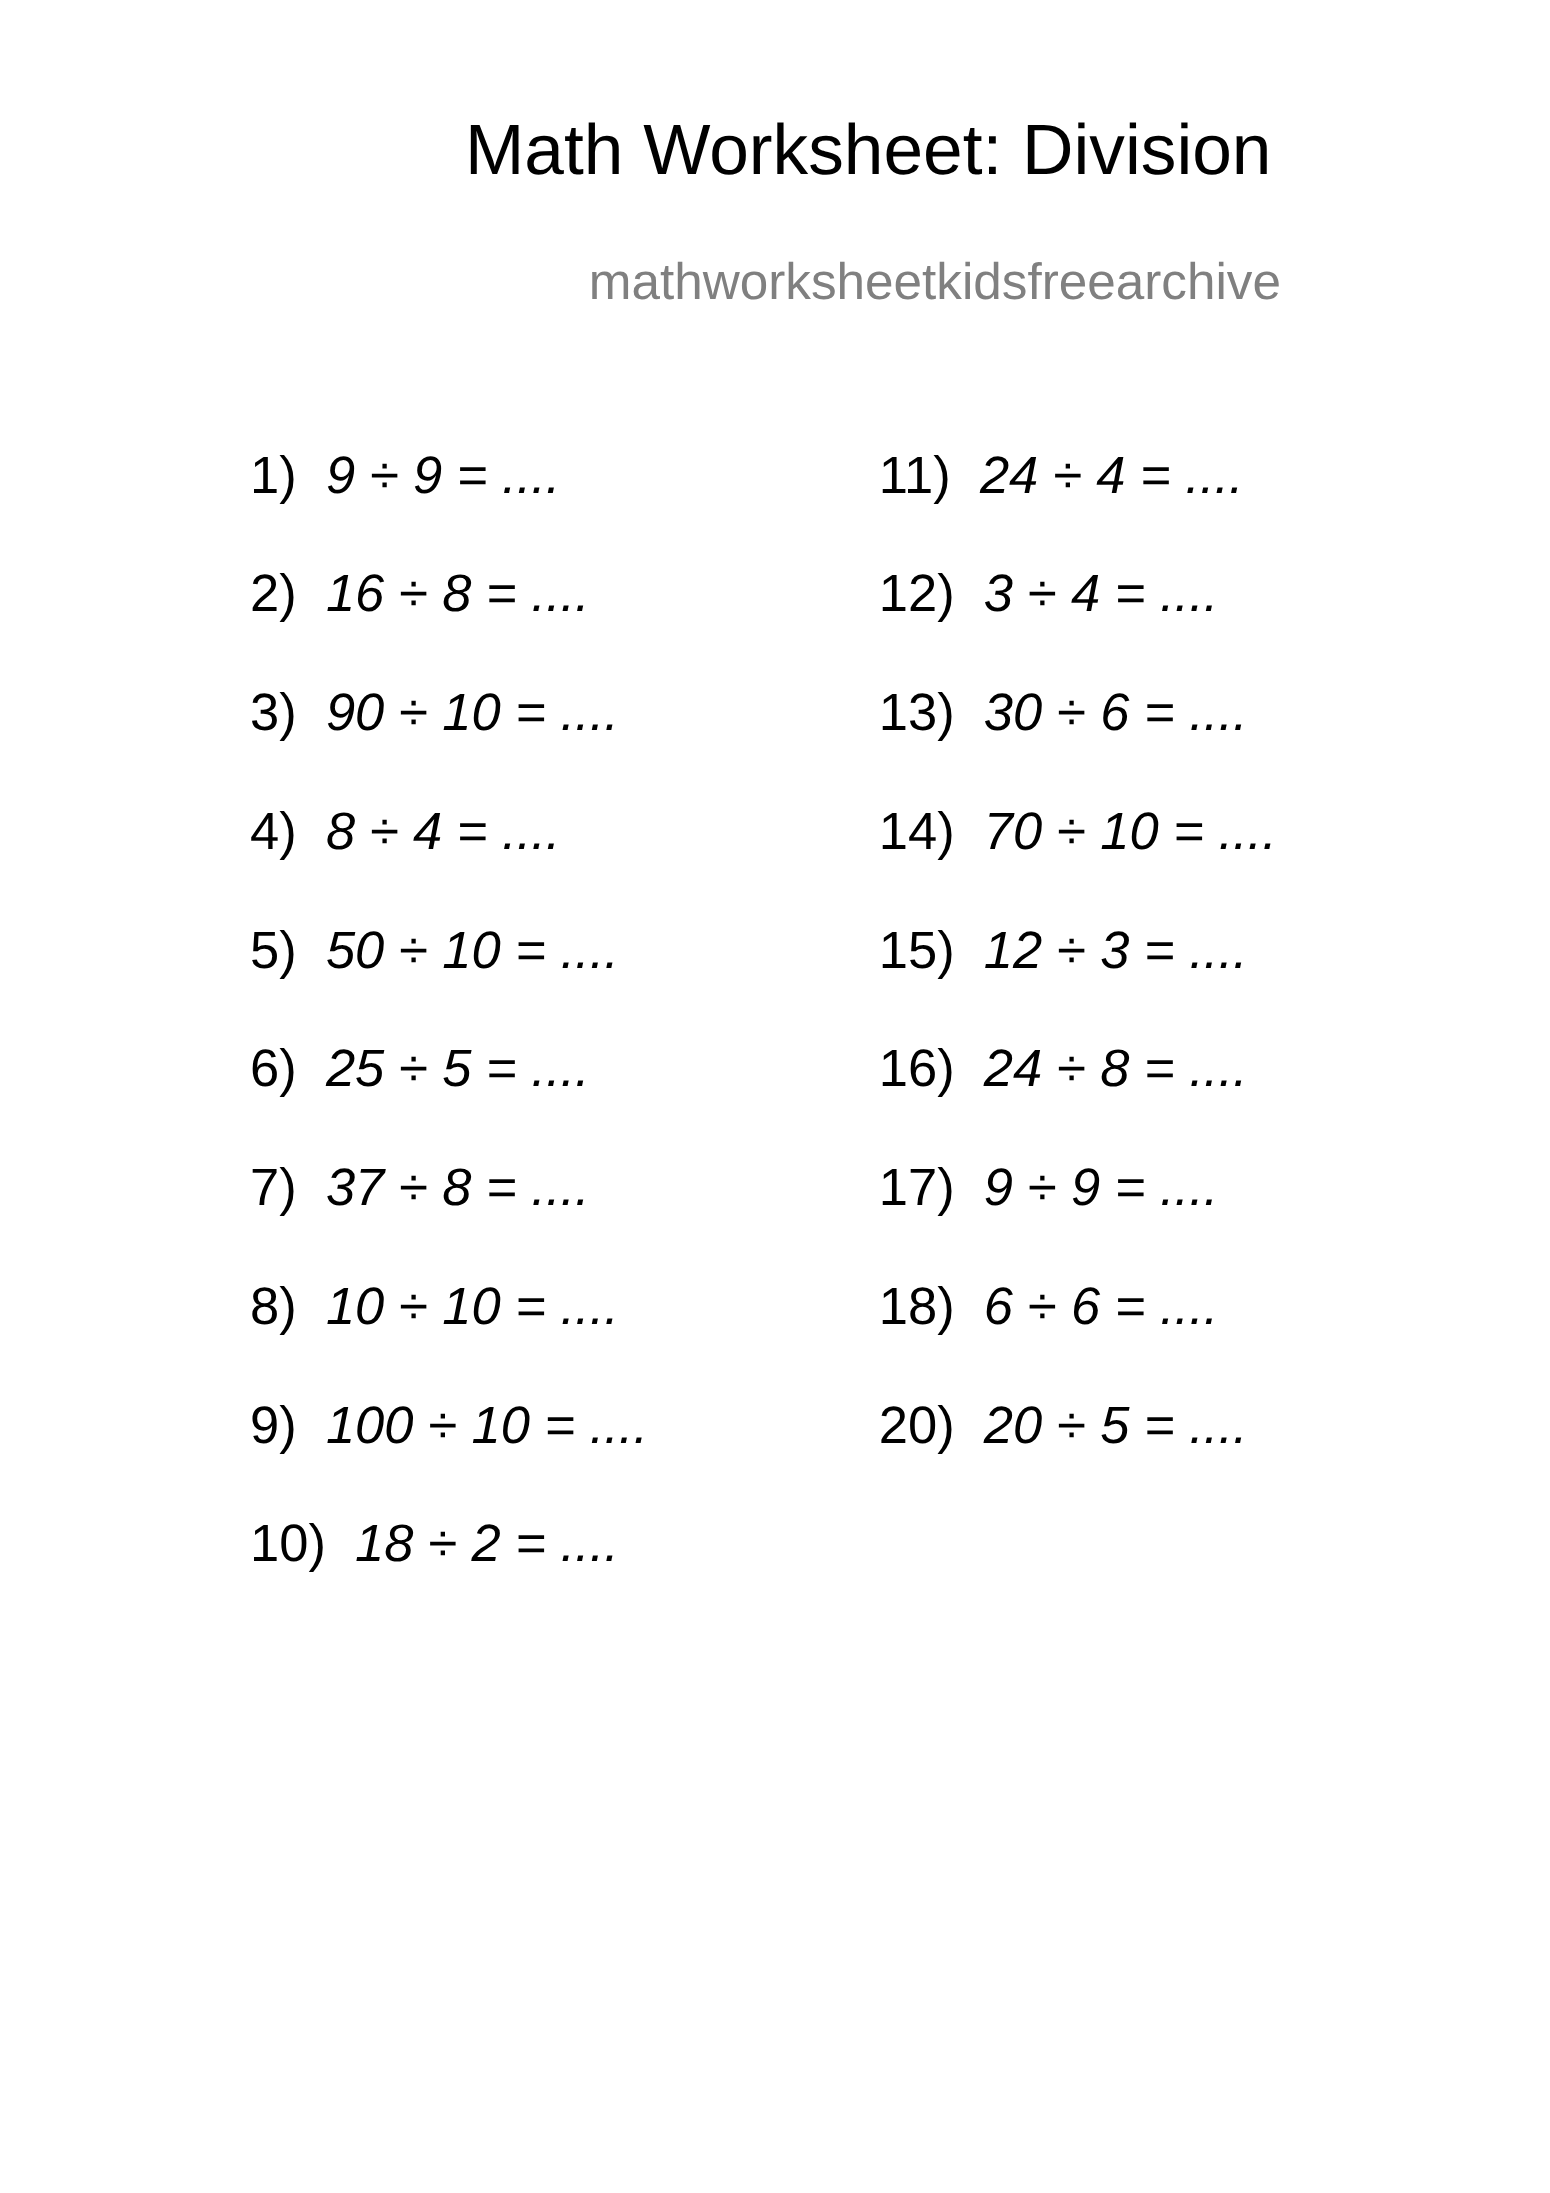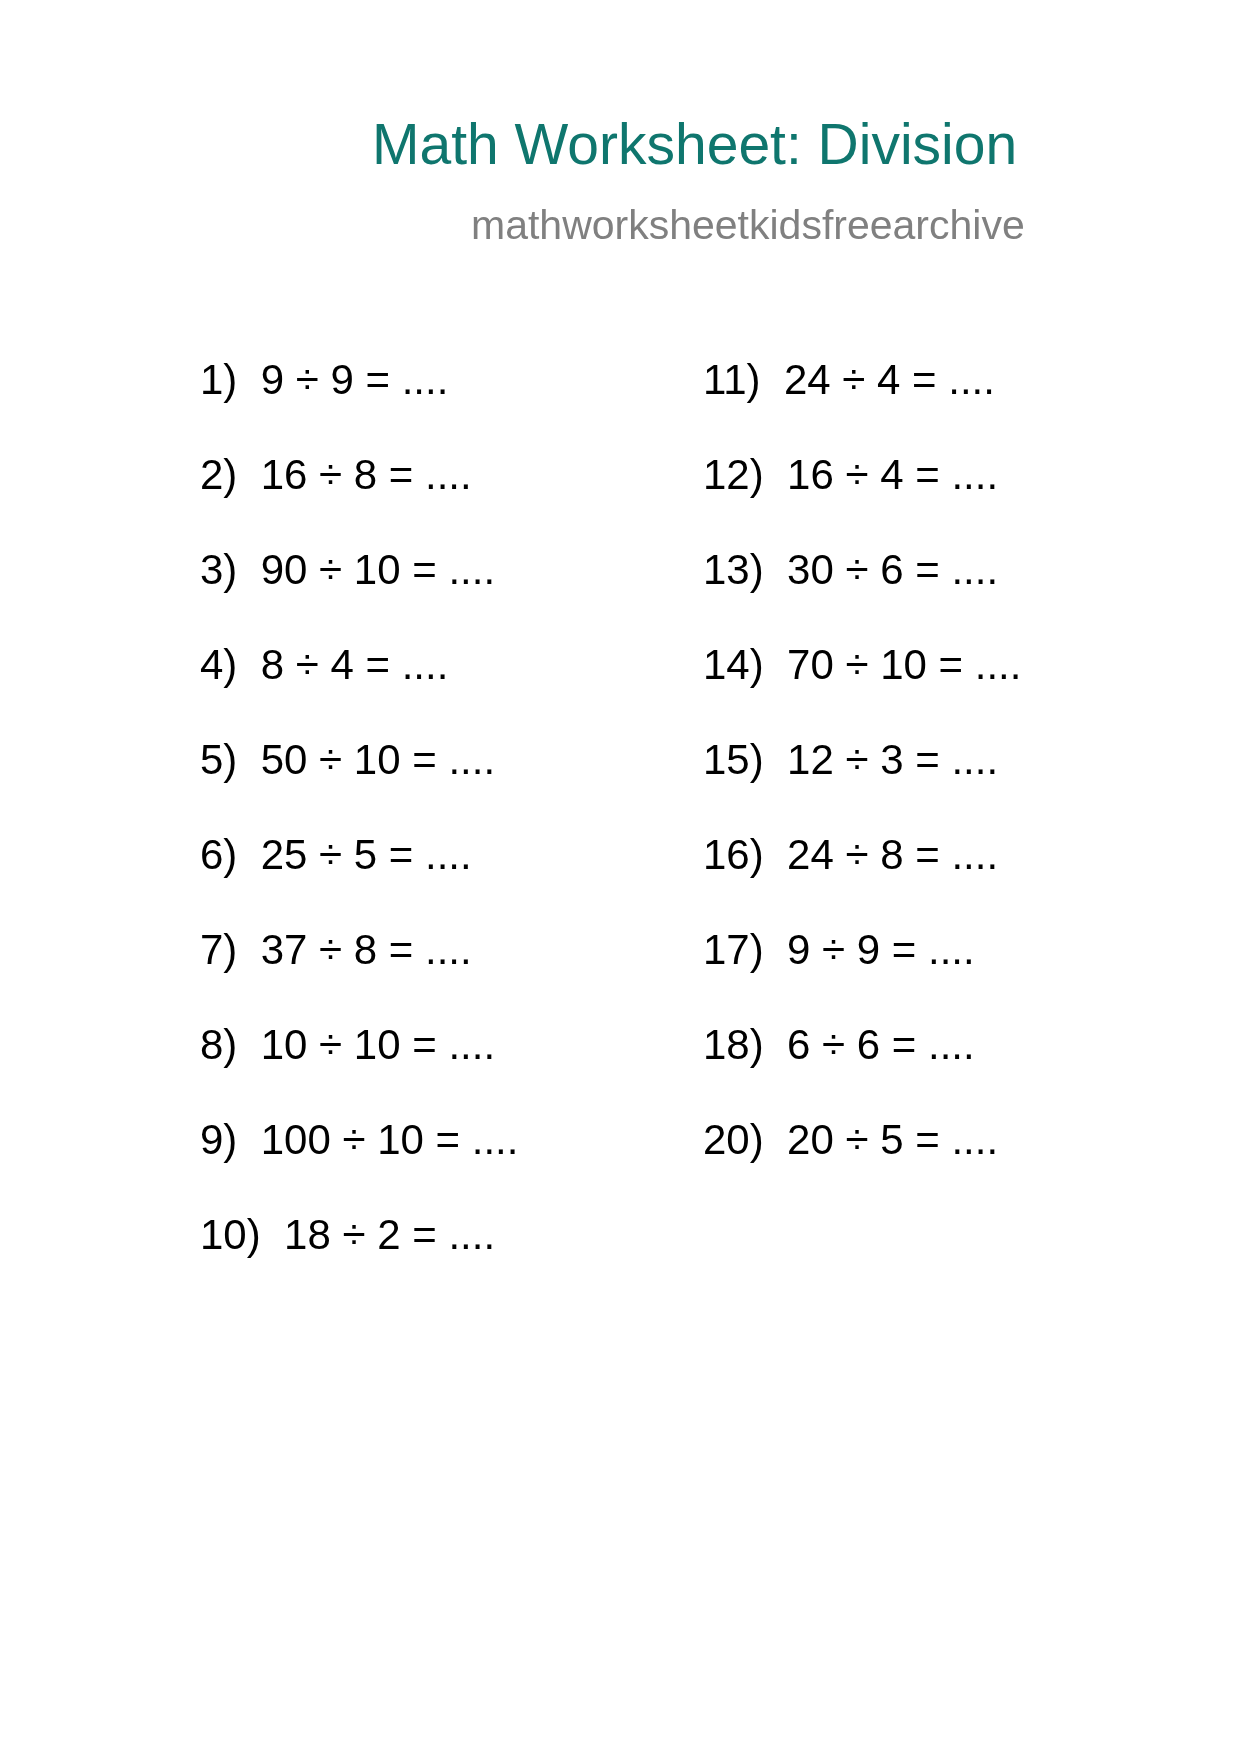--- a/index.html
+++ b/index.html
@@ -1,26 +1,26 @@
 <!DOCTYPE html>
 <html><head>
   <meta charset="utf-8">
   <style>
     html, body { margin: 0; padding: 0; background: #ffffff; }
     body { width: 1240px; height: 1754px; position: relative; overflow: hidden;
            font-family: "Liberation Sans", sans-serif; color: #000000; }
-    .title { position: absolute; left: 372px; top: 110px; font-size: 57px; line-height: 68px;
-             white-space: nowrap; color: #0f766e; }
+    .title { position: absolute; left: 372px; top: 86px; font-size: 57px; line-height: 68px;
+             white-space: nowrap; color: #000000; }
     .subtitle { position: absolute; left: 471px; top: 183px; font-size: 41px; line-height: 50px;
                 white-space: nowrap; color: #808080; margin-top: 17px; }
     .problem { position: absolute; font-size: 42px; line-height: 50px; white-space: pre; }
     .col-left { left: 200px; }
     .col-right { left: 703px; }
     .num { display: inline-block; }
-    .expr { display: inline-block; }
+    .expr { display: inline-block; font-style: italic; }
   </style>
 </head>
 <body>
 
 <div class="title">Math Worksheet: Division</div>
 <div class="subtitle">mathworksheetkidsfreearchive</div>
 
 <div>
   <div class="problem col-left" style="top:355px"><span class="num">1)</span>  <span class="expr">9 ÷ 9 = ....</span></div>
   <div class="problem col-left" style="top:450px"><span class="num">2)</span>  <span class="expr">16 ÷ 8 = ....</span></div>
@@ -29,21 +29,21 @@
   <div class="problem col-left" style="top:735px"><span class="num">5)</span>  <span class="expr">50 ÷ 10 = ....</span></div>
   <div class="problem col-left" style="top:830px"><span class="num">6)</span>  <span class="expr">25 ÷ 5 = ....</span></div>
   <div class="problem col-left" style="top:925px"><span class="num">7)</span>  <span class="expr">37 ÷ 8 = ....</span></div>
   <div class="problem col-left" style="top:1020px"><span class="num">8)</span>  <span class="expr">10 ÷ 10 = ....</span></div>
   <div class="problem col-left" style="top:1115px"><span class="num">9)</span>  <span class="expr">100 ÷ 10 = ....</span></div>
   <div class="problem col-left" style="top:1210px"><span class="num">10)</span>  <span class="expr">18 ÷ 2 = ....</span></div>
 </div>
 
 <div>
   <div class="problem col-right" style="top:355px"><span class="num">11)</span>  <span class="expr">24 ÷ 4 = ....</span></div>
-  <div class="problem col-right" style="top:450px"><span class="num">12)</span>  <span class="expr">16 ÷ 4 = ....</span></div>
+  <div class="problem col-right" style="top:450px"><span class="num">12)</span>  <span class="expr">3 ÷ 4 = ....</span></div>
   <div class="problem col-right" style="top:545px"><span class="num">13)</span>  <span class="expr">30 ÷ 6 = ....</span></div>
   <div class="problem col-right" style="top:640px"><span class="num">14)</span>  <span class="expr">70 ÷ 10 = ....</span></div>
   <div class="problem col-right" style="top:735px"><span class="num">15)</span>  <span class="expr">12 ÷ 3 = ....</span></div>
   <div class="problem col-right" style="top:830px"><span class="num">16)</span>  <span class="expr">24 ÷ 8 = ....</span></div>
   <div class="problem col-right" style="top:925px"><span class="num">17)</span>  <span class="expr">9 ÷ 9 = ....</span></div>
   <div class="problem col-right" style="top:1020px"><span class="num">18)</span>  <span class="expr">6 ÷ 6 = ....</span></div>
   <div class="problem col-right" style="top:1115px"><span class="num">20)</span>  <span class="expr">20 ÷ 5 = ....</span></div>
 </div>
 
 </body></html>

